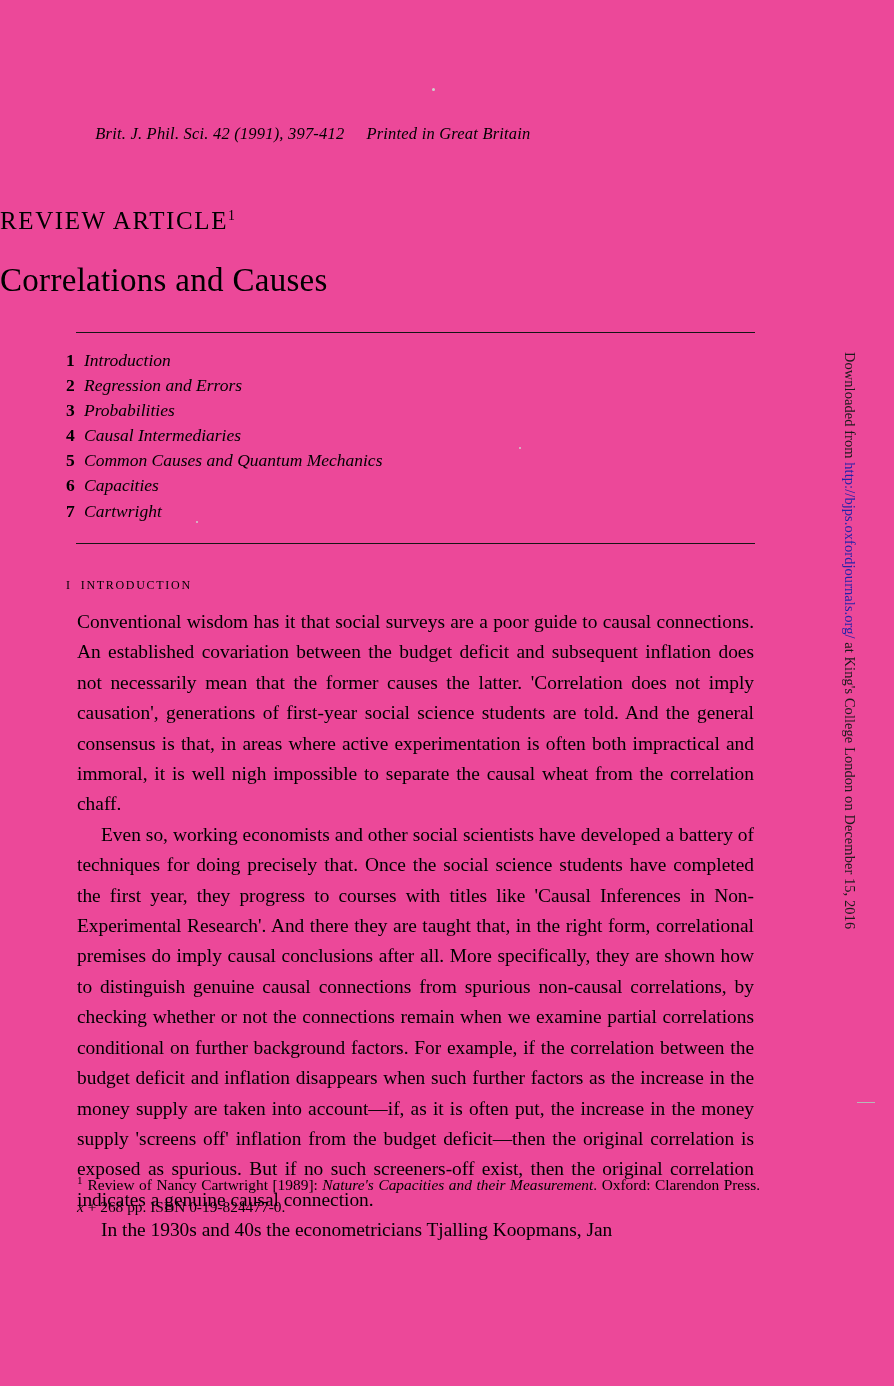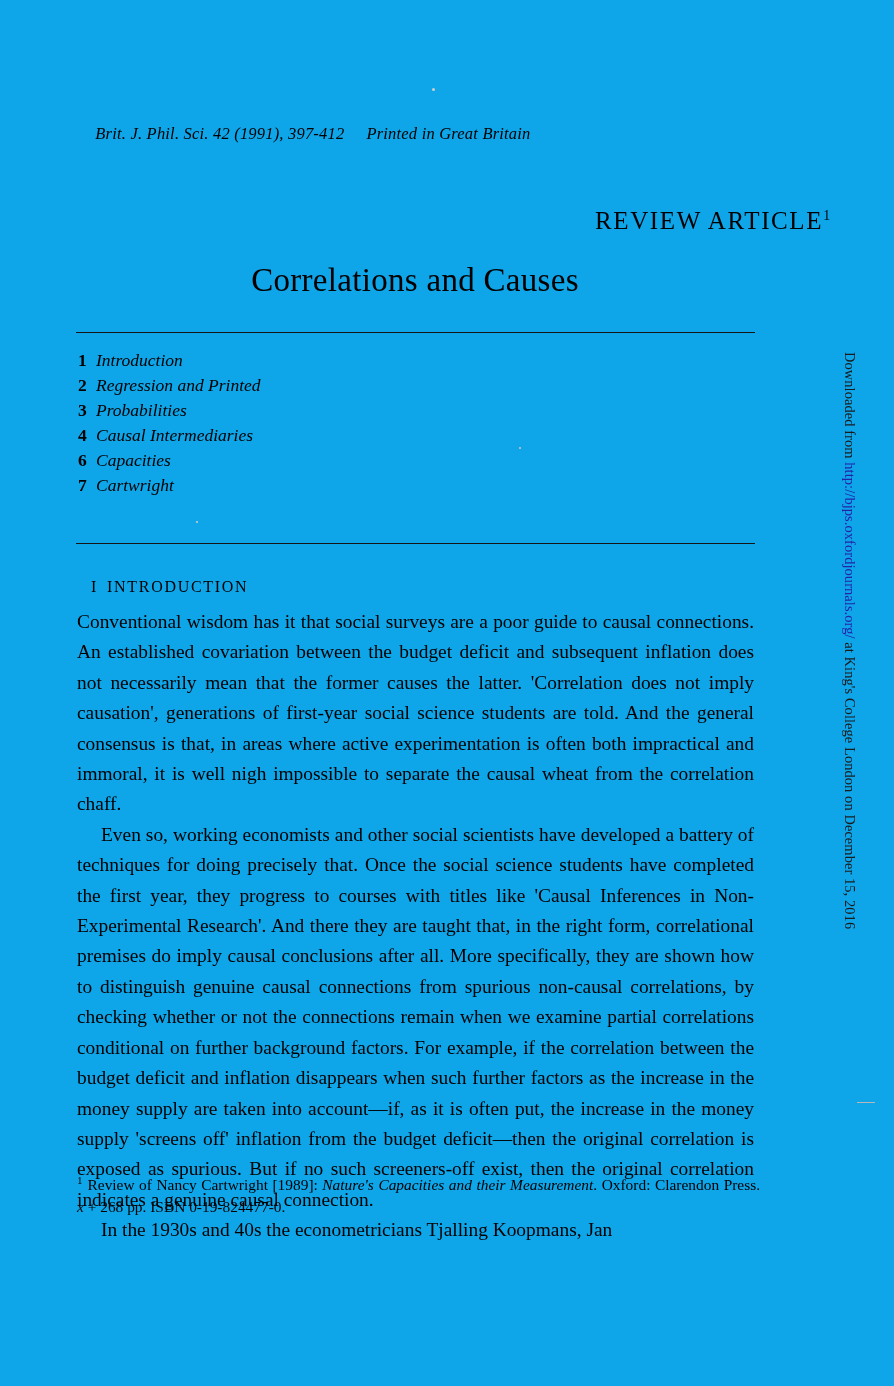--- a/index.html
+++ b/index.html
@@ -4,21 +4,21 @@
 <style>
   html, body {
     margin: 0;
     padding: 0;
     background: #ffffff;
   }
   .page {
     position: relative;
     width: 894px;
     height: 1386px;
-    background: #0ea5e9;
+    background: #ec4899;
     overflow: hidden;
     font-family: "Liberation Serif", "DejaVu Serif", serif;
     color: #000000;
   }
 
   
   .running-head {
     position: absolute;
     left: 78px;
     top: 104px;
@@ -28,77 +28,77 @@
     white-space: pre;
   }
   .running-head .gap { display: inline-block; width: 22px; }
 
   
   .review-article {
     position: absolute;
     left: 0;
     top: 207px;
     width: 830px;
-    text-align: right;
+    text-align: left;
     font-size: 25px;
     letter-spacing: 1.6px;
     font-variant: small-caps;
   }
   .review-article sup {
     font-size: 0.55em;
     vertical-align: super;
     letter-spacing: 0;
   }
   .article-title {
     position: absolute;
     left: 0;
     top: 262px;
     width: 830px;
-    text-align: center;
+    text-align: left;
     font-size: 33px;
     letter-spacing: 0.3px;
   }
 
   
   .rule {
     position: absolute;
     left: 76px;
     width: 679px;
     height: 1px;
     background: #151515;
   }
   .rule-top { top: 332px; }
   .rule-bottom { top: 543px; }
 
   
   .toc {
     position: absolute;
-    left: 78px;
+    left: 66px;
     top: 348px;
     width: 620px;
   }
   .toc-item {
     font-size: 17.5px;
     line-height: 25.1px;
     white-space: nowrap;
   }
   .toc-num {
     display: inline-block;
     width: 18px;
     font-style: normal;
     font-weight: bold;
   }
   .toc-label { font-style: italic; }
 
   
   .section-heading {
     position: absolute;
-    left: 91px;
+    left: 66px;
     top: 578px;
-    font-size: 16px;
+    font-size: 12px;
     font-variant: small-caps;
     letter-spacing: 1.7px;
     font-family: Liberation Serif, serif;
   }
   .section-heading .sec-num { margin-right: 9px; }
 
   
   .body {
     position: absolute;
     left: 77px;
@@ -185,27 +185,30 @@
   </div>
   <div class="article-title">Correlations and Causes</div>
 
   <div class="rule rule-top"></div>
 
   <div class="toc">
     <div class="toc-item">
       <span class="toc-num">1</span><span class="toc-label">Introduction</span>
     </div>
     <div class="toc-item">
-      <span class="toc-num">2</span><span class="toc-label">Regression and Printed</span>
+      <span class="toc-num">2</span><span class="toc-label">Regression and Errors</span>
     </div>
     <div class="toc-item">
       <span class="toc-num">3</span><span class="toc-label">Probabilities</span>
     </div>
     <div class="toc-item">
       <span class="toc-num">4</span><span class="toc-label">Causal Intermediaries</span>
+    </div>
+    <div class="toc-item">
+      <span class="toc-num">5</span><span class="toc-label">Common Causes and Quantum Mechanics</span>
     </div>
     <div class="toc-item">
       <span class="toc-num">6</span><span class="toc-label">Capacities</span>
     </div>
     <div class="toc-item">
       <span class="toc-num">7</span><span class="toc-label">Cartwright</span>
     </div>
   </div>
 
   <div class="rule rule-bottom"></div>

